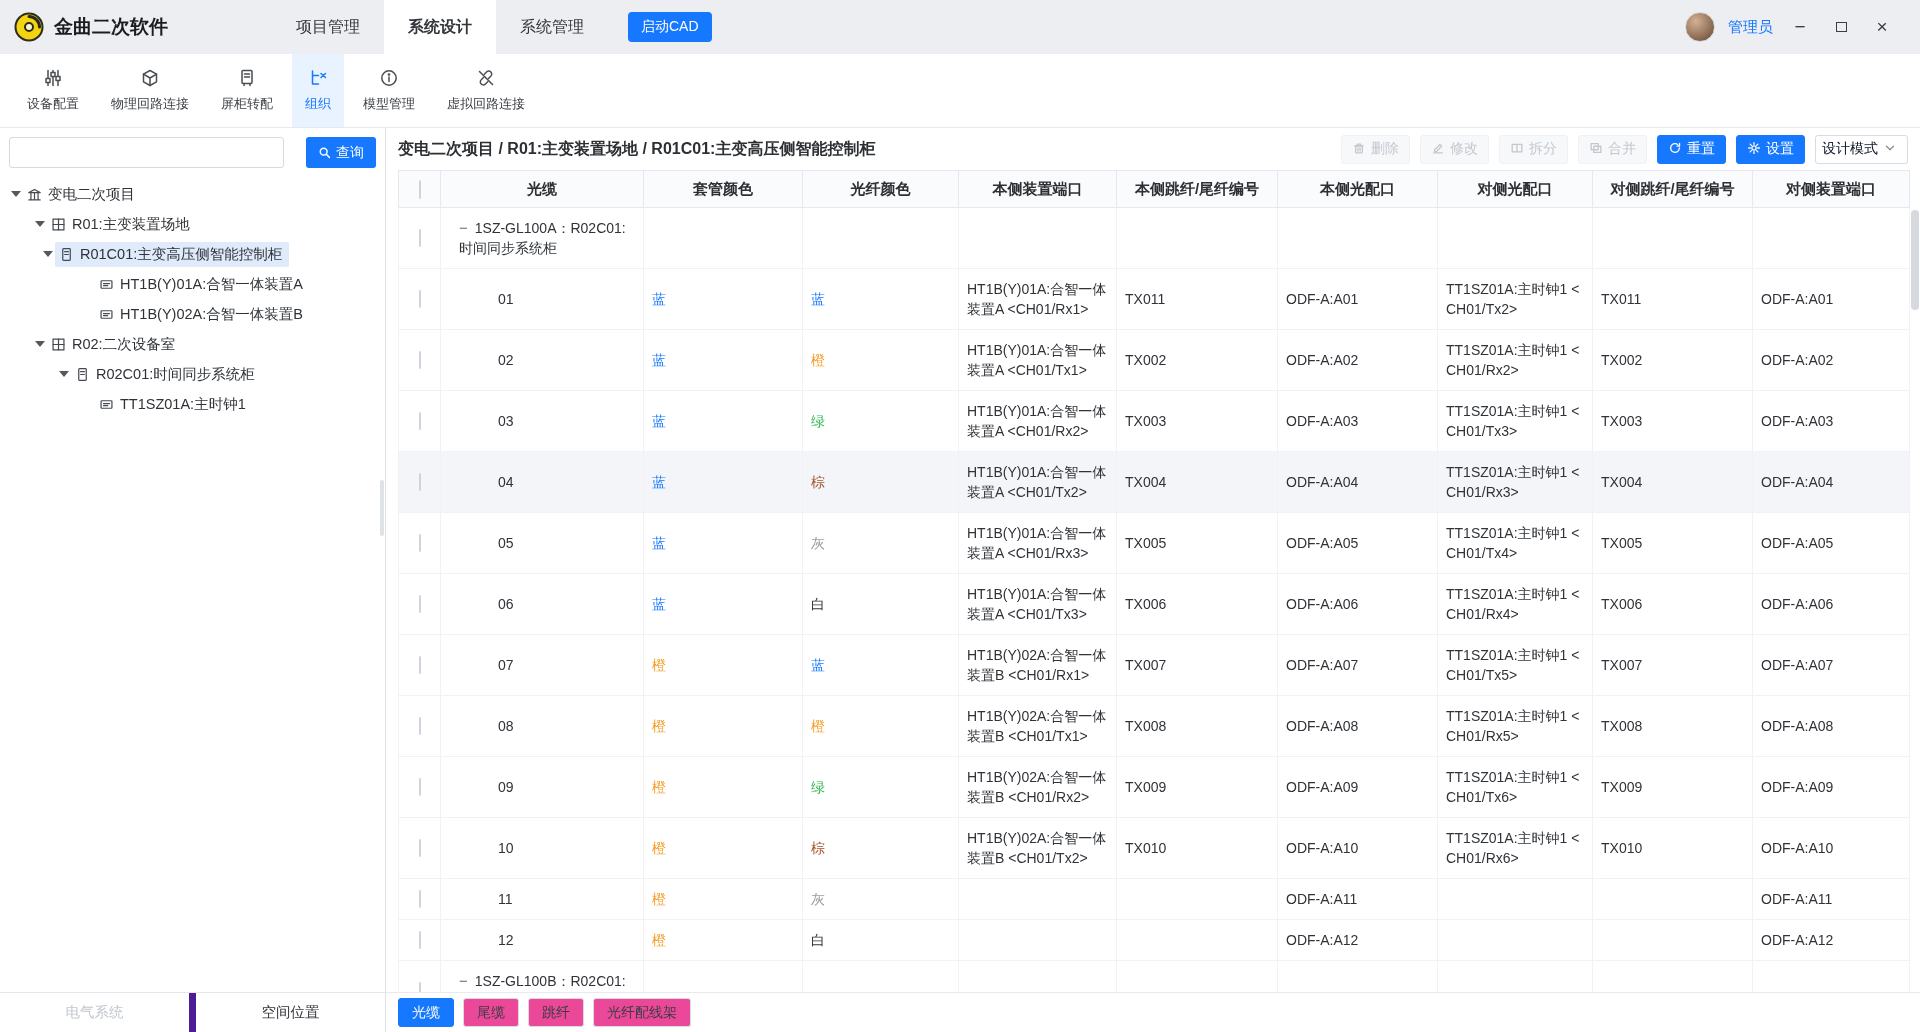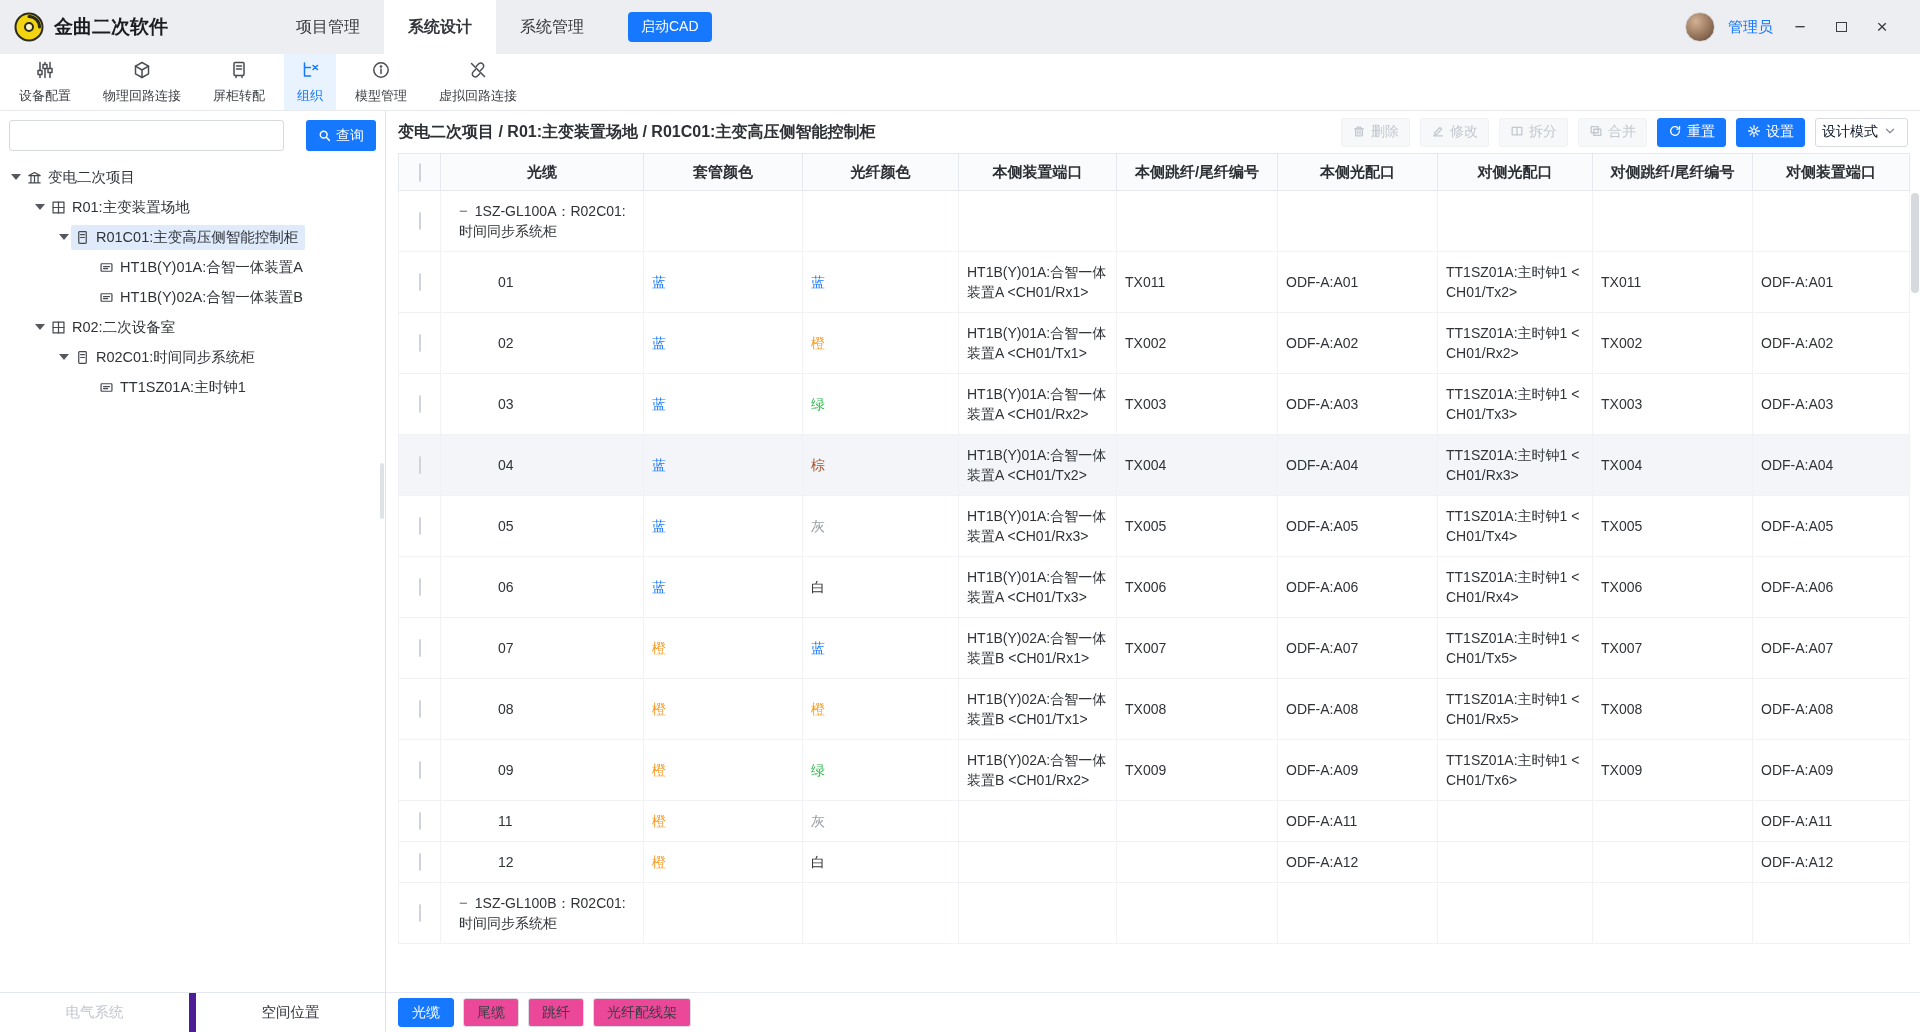--- a/index.html
+++ b/index.html
@@ -17,21 +17,21 @@
   .nav-tab.active{background:#fff;font-weight:700;}
   .cad-btn{align-self:center;margin-left:20px;background:#1677ff;color:#fff;border:none;border-radius:4px;font-size:14px;padding:6px 13px;white-space:nowrap;font-family:inherit;}
   .titlebar-right{margin-left:auto;display:flex;align-items:center;gap:13px;padding-right:24px;}
   .avatar{width:30px;height:30px;border-radius:50%;background:radial-gradient(circle at 35% 30%,#d4b193,#8a6a52 65%,#574236);border:1px solid #d8dadd;}
   .username{color:#1677ff;font-size:15px;white-space:nowrap;}
   .win-btn{width:28px;text-align:center;font-size:19px;color:#3a3d42;display:flex;align-items:center;justify-content:center;height:100%;}
   .win-btn:first-of-type{margin-left:10px;}
   .max-box{display:inline-block;width:11px;height:10px;border:1.5px solid #3a3d42;}
 
   
-  .toolbar{height:57px;background:#fff;border-bottom:1px solid #e7e9ec;display:flex;align-items:stretch;padding-left:6px;gap:6px;flex:none;}
+  .toolbar{height:74px;background:#fff;border-bottom:1px solid #e7e9ec;display:flex;align-items:stretch;padding-left:14px;gap:6px;flex:none;}
   .tool-item{display:flex;flex-direction:column;align-items:center;justify-content:center;gap:4px;padding:0 13px;font-size:13px;color:#3c3f44;white-space:nowrap;}
   .tool-item svg{width:20px;height:20px;stroke:#4a4d52;fill:none;stroke-width:1.5;stroke-linecap:round;stroke-linejoin:round;}
   .tool-item.active{background:#e9f3ff;color:#1677ff;}
   .tool-item.active svg{stroke:#1677ff;}
 
   
   .content{flex:1;display:flex;min-height:0;}
 
   
   .sidebar{width:386px;flex:none;border-right:1px solid #dfe3e8;display:flex;flex-direction:column;position:relative;background:#fff;}
@@ -207,21 +207,21 @@
             <span class="tree-chunk">
               <span class="tree-icon">
                 <svg viewBox="0 0 16 16">
                   <rect x="2.2" y="2.2" width="11.6" height="11.6"></rect>
                   <path d="M2.2 8h11.6M8 2.2v11.6"></path>
                 </svg>
               </span>
               <span>R01:主变装置场地</span>
             </span>
           </div>
-          <div class="tree-row" style="padding-left: 56px; text-align: right;">
+          <div class="tree-row" style="padding-left: 40px; text-align: right;">
             <span class="caret-box">
               <span class="caret"></span>
             </span>
             <span class="tree-chunk selected">
               <span class="tree-icon">
                 <svg viewBox="0 0 16 16">
                   <rect x="4" y="1.8" width="8" height="12.4" rx="0.8"></rect>
                   <path d="M6 5h4M6 8h4"></path>
                 </svg>
               </span>
@@ -499,20 +499,32 @@
                 <td style="color: rgb(43, 181, 74);">绿</td>
                 <td>HT1B(Y)02A:合智一体装置B &lt;CH01/Rx2&gt;</td>
                 <td>TX009</td>
                 <td>ODF-A:A09</td>
                 <td>TT1SZ01A:主时钟1 &lt;CH01/Tx6&gt;</td>
                 <td>TX009</td>
                 <td>ODF-A:A09</td>
               </tr>
               <tr>
                 <td class="cell-check"><span class="checkbox"></span></td>
+                <td class="cell-no">10</td>
+                <td style="color: rgb(245, 154, 35);">橙</td>
+                <td style="color: rgb(165, 82, 45);">棕</td>
+                <td>HT1B(Y)02A:合智一体装置B &lt;CH01/Tx2&gt;</td>
+                <td>TX010</td>
+                <td>ODF-A:A10</td>
+                <td>TT1SZ01A:主时钟1 &lt;CH01/Rx6&gt;</td>
+                <td>TX010</td>
+                <td>ODF-A:A10</td>
+              </tr>
+              <tr>
+                <td class="cell-check"><span class="checkbox"></span></td>
                 <td class="cell-no">11</td>
                 <td style="color: rgb(245, 154, 35);">橙</td>
                 <td style="color: rgb(154, 160, 166);">灰</td>
                 <td></td>
                 <td></td>
                 <td>ODF-A:A11</td>
                 <td></td>
                 <td></td>
                 <td>ODF-A:A11</td>
               </tr>

